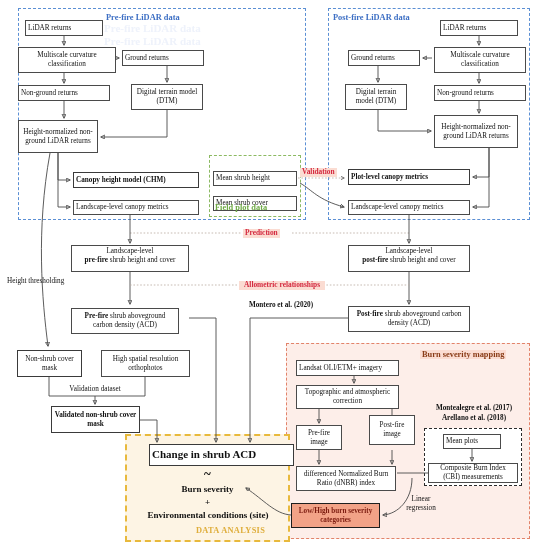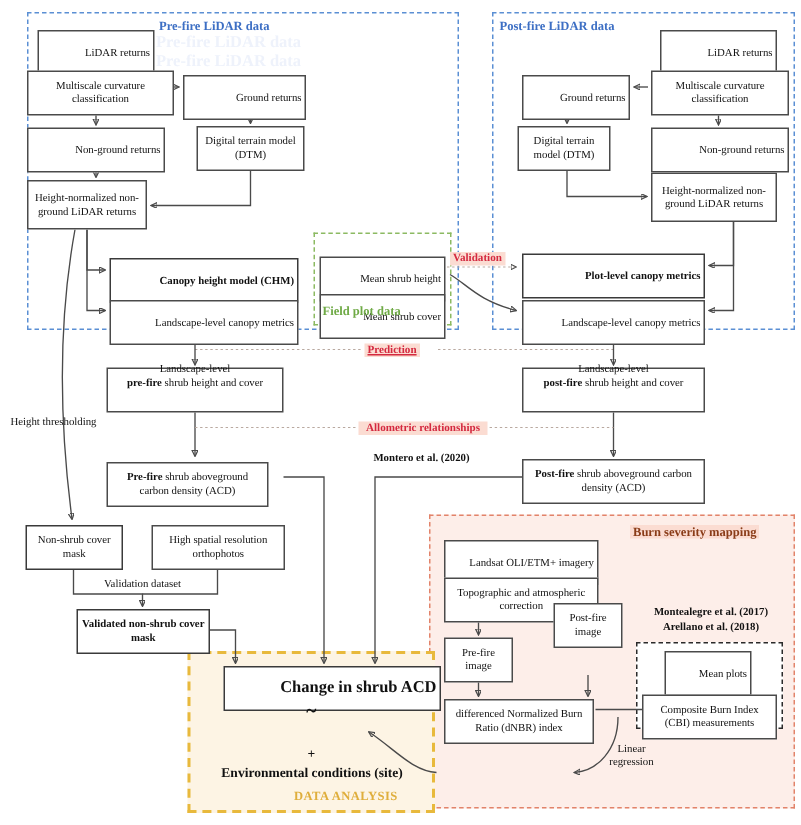--- a/index.html
+++ b/index.html
@@ -14,25 +14,25 @@
 
   
   .box{
     position:absolute;
     box-sizing:border-box;
     border:1px solid #4a4a4a;
     background:#ffffff;
     color:#111111;
     display:flex;
     align-items:center;
-    justify-content:flex-end;
+    justify-content:flex-start;
     text-align:center;
     font-size:7.2px;
     line-height:1.25;
-    padding:14px 2px;
+    padding:1px 2px;
     z-index:6;
   }
   .box.thick{border:1.4px solid #3a3a3a;}
   .box.bold{font-weight:bold;}
 
   
   .group{
     position:absolute;
     box-sizing:border-box;
     z-index:2;
@@ -250,47 +250,51 @@
   </div>
 
   <div class="box" style="left:296px;top:385px;width:103px;height:24px;">
     <span>Topographic and atmospheric correction</span>
   </div>
 
   <div class="box" style="left:296px;top:425px;width:46px;height:25px;">
     <span>Pre-fire image</span>
   </div>
 
-  <div class="box" style="left:369px;top:402px;width:46px;height:15px;">
+  <div class="box" style="left:369px;top:415px;width:46px;height:30px;">
     <span>Post-fire image</span>
   </div>
 
   <div class="box" style="left:296px;top:466px;width:100px;height:25px;">
     <span>differenced Normalized Burn Ratio (dNBR) index</span>
   </div>
 
   <div class="box" style="left:443px;top:434px;width:58px;height:15px;">
     <span>Mean plots</span>
   </div>
 
   <div class="box" style="left:428px;top:463px;width:90px;height:20px;">
     <span>Composite Burn Index (CBI) measurements</span>
   </div>
 
+  <div class="box severity" style="left:291px;top:503px;width:89px;height:25px;">
+    <span>Low/High burn severity categories</span>
+  </div>
 
   <div class="box thick" style="left:135px;top:444px;width:145px;height:22px;font-size:11px;font-weight:bold;margin-left:14px;">
     <span>Change in shrub ACD</span>
   </div>
 
   <div class="analysis-text a-tilde" style="left:135px;top:466px;width:145px;">~</div>
+  <div class="analysis-text a-line" style="left:135px;top:484px;width:145px;">Burn severity</div>
   <div class="analysis-text a-plus" style="left:135px;top:497px;width:145px;">+</div>
   <div class="analysis-text a-line" style="left:128px;top:510px;width:160px;">Environmental conditions (site)</div>
 
   <div class="annot" style="left:300px;top:168px;">Validation</div>
-  <div class="annot" style="left:243px;top:229px;text-decoration:underline;">Prediction</div>
+  <div class="annot" style="left:243px;top:229px;">Prediction</div>
   <div class="annot" style="left:239px;top:281px;width:82px;text-align:center;">
     <span>Allometric relationships</span>
   </div>
   <div class="cite" style="left:231px;top:301px;width:100px;">Montero et al. (2020)</div>
 
   <div class="plainlbl" style="left:6px;top:277px;width:54px;background:transparent;">
     <span>Height thresholding</span>
   </div>
 
   <div class="plainlbl" style="left:52px;top:385px;width:84px;">Validation dataset</div>

